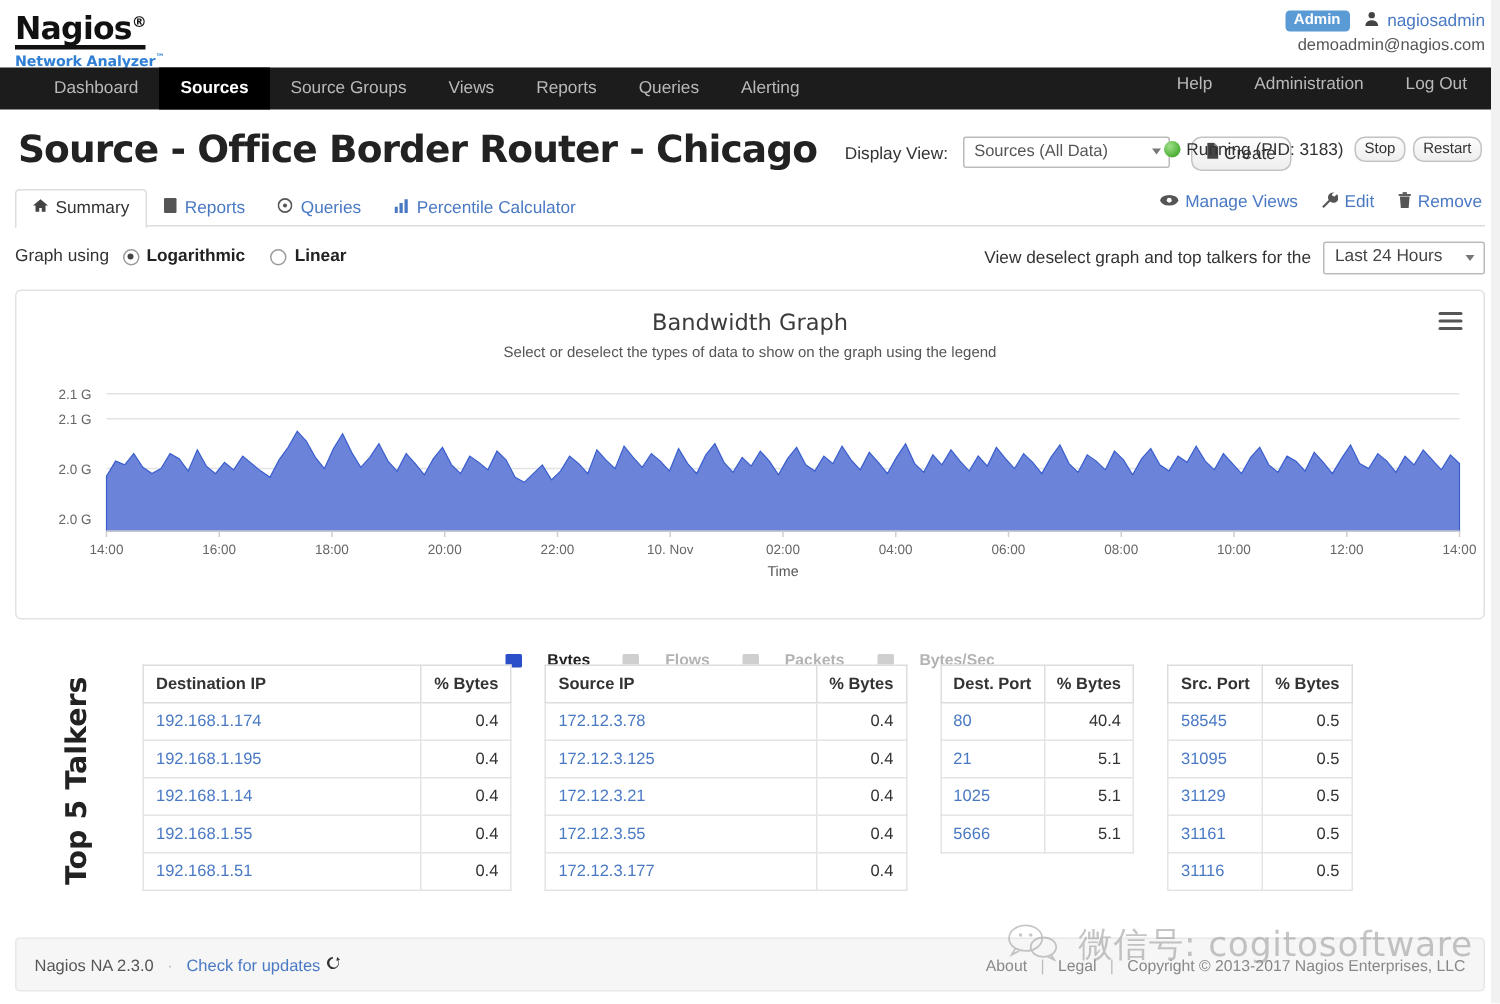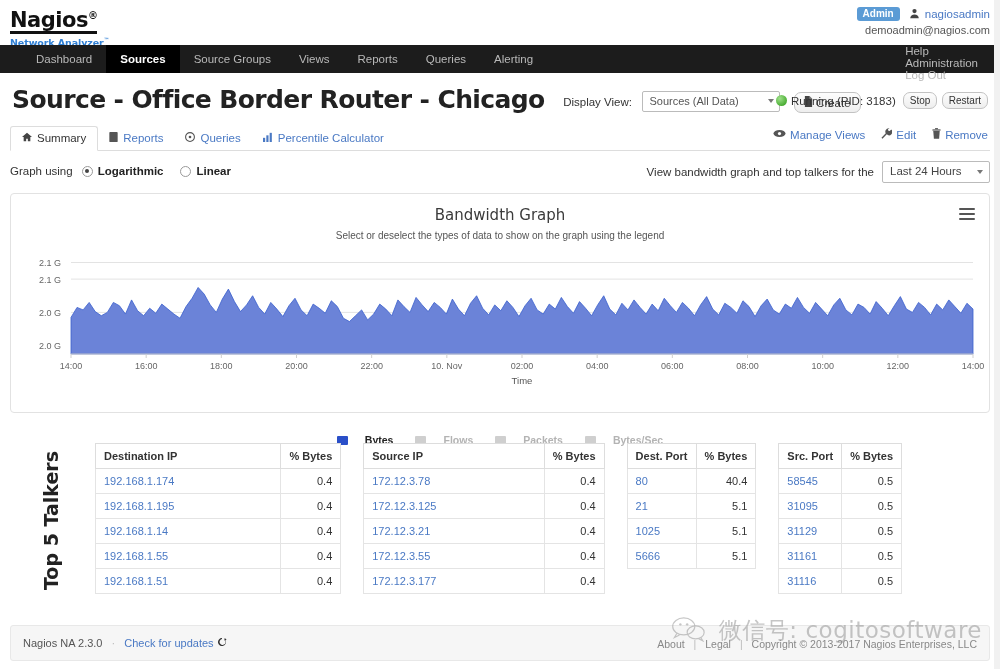--- a/index.html
+++ b/index.html
@@ -39,21 +39,21 @@
   .user-icon { display:inline-block; vertical-align: middle; margin: 0 2px 0 6px; }
   .username { color: #4a79c4; font-size: 11.5px; vertical-align: middle; }
   .useremail { font-size: 11px; color: #555; margin-top: 3px; }
 
   
   .nav {
     height: 28px; background: #1c1c1c; display: flex; align-items: stretch;
     position: relative;
   }
   .nav-left { display: flex; margin-left: 22px; }
-  .nav-right { display: flex; position: absolute; right: 8px; top: 0; bottom: 6px; flex-direction: column; }
+  .nav-right { display: flex; position: absolute; right: 8px; top: 0; bottom: 6px; }
   .nav-item {
     color: #b9b9b9; font-size: 11.5px; padding: 0 14px;
     display: flex; align-items: center; cursor: pointer; white-space: nowrap;
   }
   .nav-item.active { background: #000; color: #fff; font-weight: bold; }
 
   
   .pagehead { position: relative; padding: 12px 12px 0 12px; height: 46px; }
   .pagetitle {
     font-family: "DejaVu Sans", sans-serif;
@@ -361,21 +361,21 @@
 
   <div class="options-row">
     <span class="graph-using">
       <span style="margin-right:4px">Graph using</span>
       <span class="radio on"></span>
       <span class="radio-lbl">Logarithmic</span>
       <span class="radio"></span>
       <span class="radio-lbl">Linear</span>
     </span>
     <span class="range-wrap">
-      <span class="range-text">View bandwidth graph and top talkers for the</span>
+      <span class="range-text">View deselect graph and top talkers for the</span>
       <span class="range-select">
         <span>Last 24 Hours</span>
         <span class="caret"></span>
       </span>
     </span>
   </div>
 
   <div class="panel">
     <div class="chart-title">Bandwidth Graph</div>
     <div class="chart-sub">Select or deselect the types of data to show on the graph using the legend</div>

